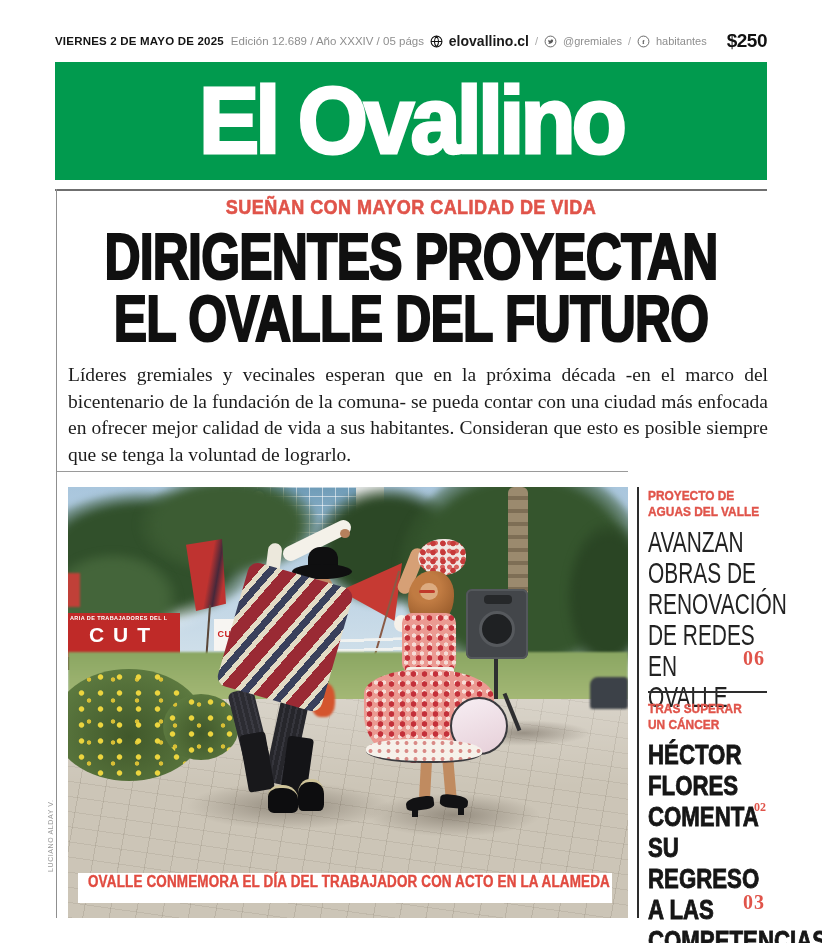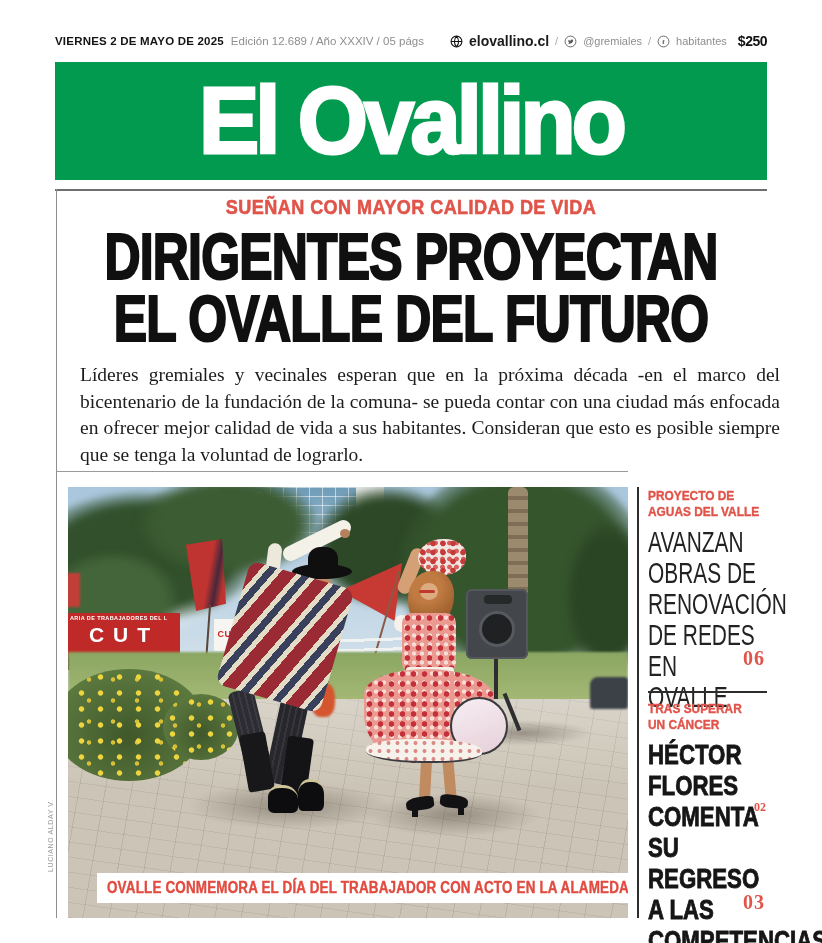--- a/index.html
+++ b/index.html
@@ -15,21 +15,21 @@
             display:flex; justify-content:space-between; align-items:center; }
   .topbar-left { display:flex; align-items:flex-start; gap:7px; }
   .tb-date { font-size:11.5px; font-weight:bold; letter-spacing:.2px; color:#141414; }
   .tb-edition { font-size:11.5px; color:#8e8e8e; }
   .topbar-right { display:flex; align-items:center; gap:6px; }
   .tb-icon { width:13px; height:13px; display:inline-block; }
   .tb-icon svg { width:13px; height:13px; display:block; }
   .tb-site { font-size:14px; font-weight:bold; color:#1a1a1a; }
   .tb-handle { font-size:11px; color:#8e8e8e; }
   .tb-sep { font-size:11px; color:#aaa; }
-  .tb-price { font-size:14px; font-weight:bold; color:#111; margin-left:5px; letter-spacing:-.5px; }
+  .tb-price { font-size:19px; font-weight:bold; color:#111; margin-left:14px; letter-spacing:-.5px; }
 
   
   .masthead { position:absolute; left:55px; top:62px; width:712px; height:118px;
               background:#019a4e; overflow:visible; }
   .masthead-title {
     position:absolute; left:50%; top:4px; width:max-content;
     transform:translateX(-50%) scaleX(.96); transform-origin:center top;
     font-size:94px; font-weight:bold; color:#ffffff; letter-spacing:-4px;
     -webkit-text-stroke:3px #ffffff; line-height:110px;
   }
@@ -54,21 +54,21 @@
     letter-spacing:-1px; -webkit-text-stroke:2.2px #101010;
   }
   .lead-body {
     position:absolute; left:68px; top:362px; width:700px;
     font-family:"Liberation Serif", serif; font-size:19.5px; line-height:26.5px;
     color:#1c1c1c; text-align:justify;
   }
   .lead-page { position:absolute; right:2px; top:438px;
     font-family:"Liberation Serif", serif; font-size:12px; font-weight:bold; color:#e0544a; }
   .lead-body-wrap { position:absolute; left:68px; top:362px; width:700px; height:110px; }
-  .lead-body-wrap .lead-body { left:12px; top:0; }
+  .lead-body-wrap .lead-body { left:0; top:0; }
 
   
   .photo-credit {
     position:absolute; left:47px; top:872px; width:120px;
     transform:rotate(-90deg); transform-origin:0 0;
     font-size:7px; color:#9a9a9a; letter-spacing:.6px;
   }
 
   
   .photo { position:absolute; left:68px; top:487px; width:560px; height:431px; overflow:hidden; background:#c9c2b4; }
@@ -202,21 +202,21 @@
     background:linear-gradient(160deg,#f7eef3,#e6cfd8); border:2px solid #3a3a3e; }
   .ph-w-leg1 { left:352px; top:272px; width:11px; height:42px; background:#c08b60; border-radius:5px; transform:rotate(3deg); }
   .ph-w-leg2 { left:376px; top:270px; width:11px; height:44px; background:#c08b60; border-radius:5px; transform:rotate(-5deg); }
   .ph-w-shoe1 { left:338px; top:310px; width:28px; height:13px; background:#121214; border-radius:45% 25% 30% 30%; transform:rotate(-8deg); }
   .ph-w-heel1 { left:344px; top:320px; width:6px; height:10px; background:#121214; }
   .ph-w-shoe2 { left:372px; top:308px; width:28px; height:13px; background:#121214; border-radius:25% 45% 30% 30%; transform:rotate(6deg); }
   .ph-w-heel2 { left:390px; top:318px; width:6px; height:10px; background:#121214; }
 
   
   .ph-caption { left:10px; top:386px; width:534px; height:30px; background:#ffffff;
-    display:flex; align-items:center; padding:0 10px;margin-left:19px; }
+    display:flex; align-items:flex-start; padding:0 10px; }
   .ph-caption-text { position:static; font-size:16px; font-weight:bold; color:#e14b40;
     letter-spacing:.2px; transform:scaleX(.84); transform-origin:left center; white-space:nowrap;
     -webkit-text-stroke:.4px #e14b40; }
 
   
   .sidebar { position:absolute; left:648px; top:487px; width:119px; height:431px; }
   .sb-kicker { position:absolute; left:0; width:140px;
     font-size:13.5px; line-height:16px; font-weight:bold; color:#e0544a;
     transform:scaleX(.88); transform-origin:left top; -webkit-text-stroke:.4px #e0544a; }
   .sb-headline1 { position:absolute; left:0; top:40px; width:168px;

